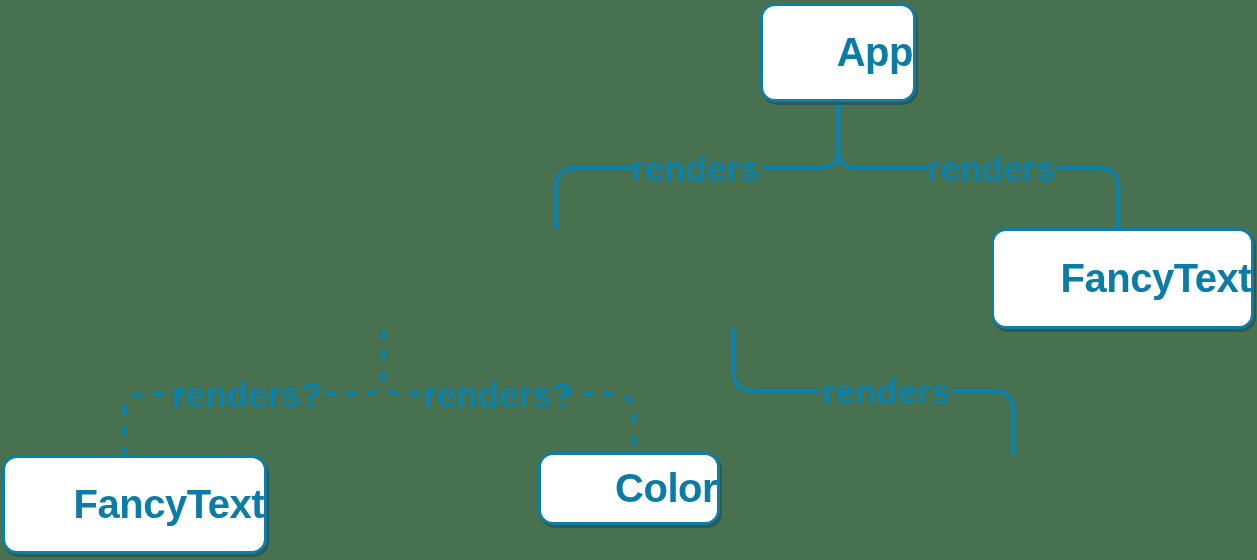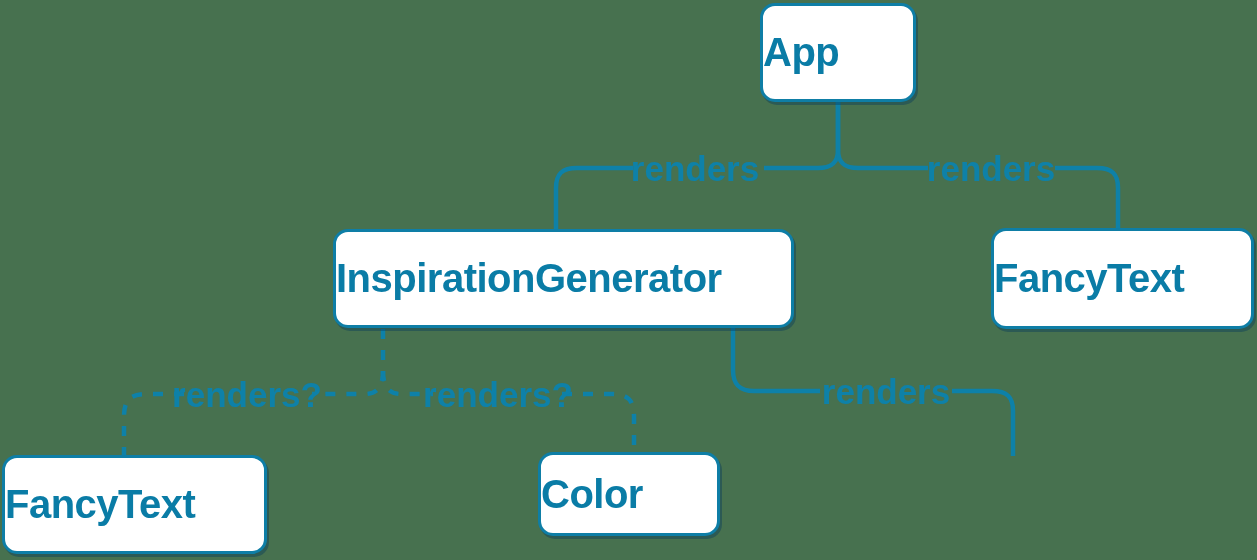--- a/index.html
+++ b/index.html
@@ -16,21 +16,21 @@
   }
   .edges{
     position:absolute;
     left:0;top:0;
     width:1257px;height:560px;
   }
   .node{
     position:absolute;
     display:flex;
     align-items:center;
-    justify-content:flex-start;
+    justify-content:flex-end;
     background:#ffffff;
     border:3px solid #0e7ea6;
     border-radius:15px;
     box-shadow:2px 3px 0 rgba(10,62,90,0.45);
     box-sizing:border-box;
   }
   .node .label{
     color:#0a7ca6;
     font-size:40px;
     font-weight:bold;
@@ -44,21 +44,21 @@
     font-size:35px;
     font-weight:bold;
     white-space:nowrap;
     line-height:1;
   }
   
   .node-app{left:760px;top:3px;width:156px;height:99px;}
   .node-ig{left:333px;top:229px;width:461px;height:99px;}
   .node-ft-top{left:991px;top:228px;width:263px;height:101px;}
   .node-ft-bottom{left:2px;top:455px;width:265px;height:99px;}
-  .node-color{left:538px;top:452px;width:182px;height:84px;}
+  .node-color{left:538px;top:452px;width:182px;height:73px;}
   .node-copyright{left:880px;top:455px;width:263px;height:100px;}
   
   .el-1{left:695px;top:168px;}
   .el-2{left:991px;top:168px;}
   .el-3{left:247px;top:394px;}
   .el-4{left:498px;top:394px;}
   .el-5{left:886px;top:391px;}
 </style>
 </head>
 <body>
@@ -90,23 +90,20 @@
   <div class="edge-label el-1">renders</div>
   <div class="edge-label el-2">renders</div>
   <div class="edge-label el-3">renders?</div>
   <div class="edge-label el-4">renders?</div>
   <div class="edge-label el-5">renders</div>
 
   <div class="node node-app">
     <span class="label">App</span>
   </div>
 
-  <div class="node node-ig">
-    <span class="label">InspirationGenerator</span>
-  </div>
 
   <div class="node node-ft-top">
     <span class="label">FancyText</span>
   </div>
 
   <div class="node node-ft-bottom">
     <span class="label">FancyText</span>
   </div>
 
   <div class="node node-color">

